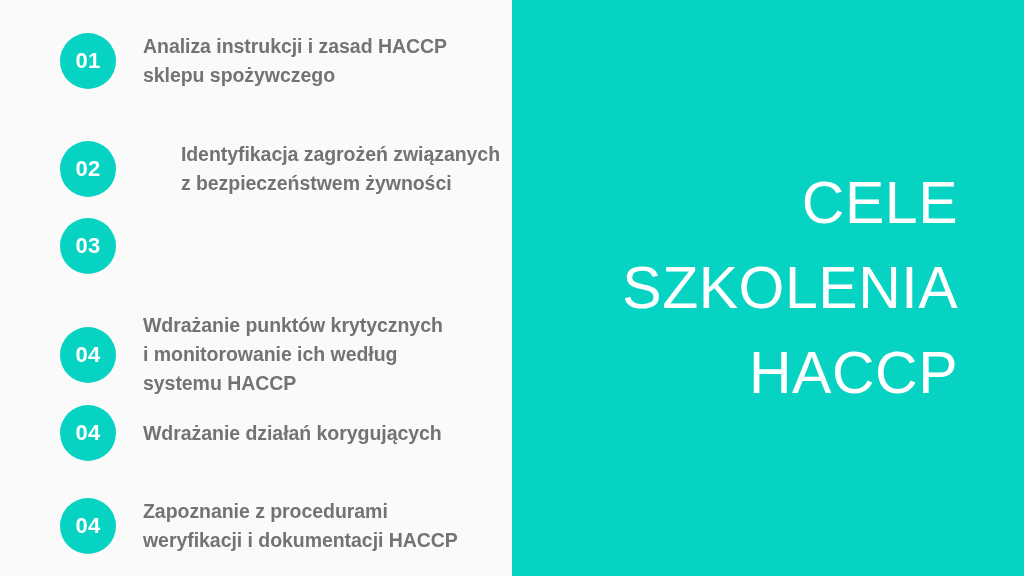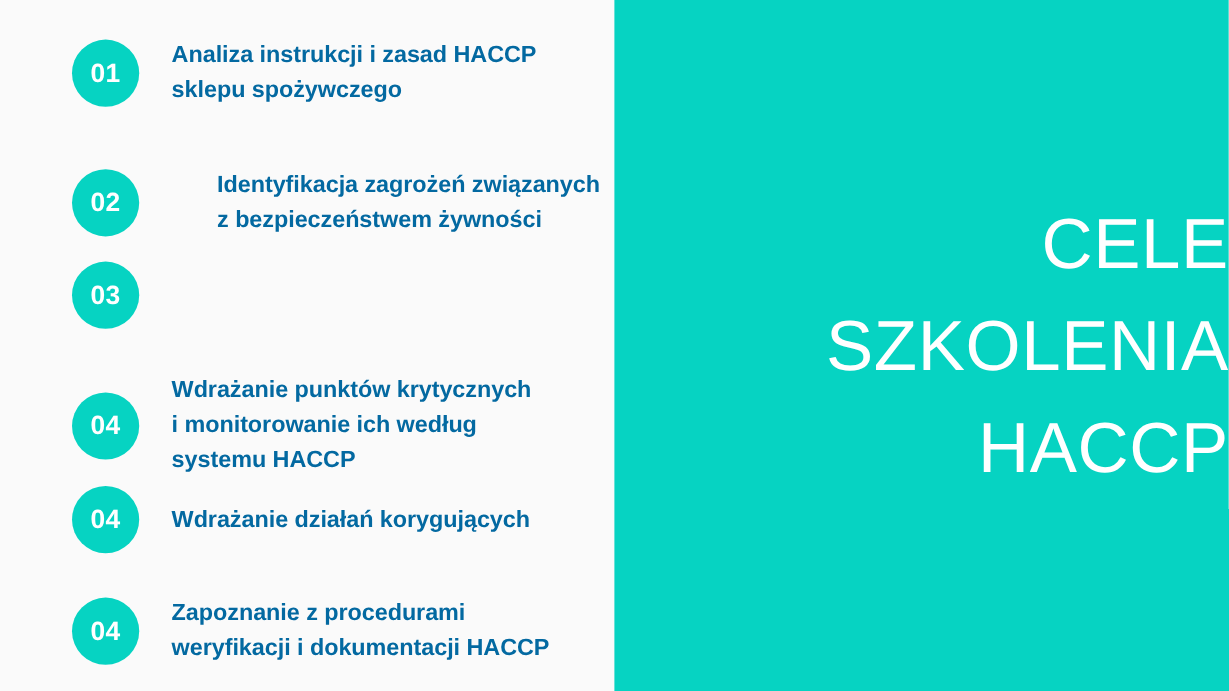--- a/index.html
+++ b/index.html
@@ -52,21 +52,21 @@
     font-weight: bold;
     letter-spacing: 0.3px;
     display: flex;
     align-items: center;
     justify-content: center;
     line-height: 1;
   }
 
   .objective-text {
     margin-left: 27px;
-    color: #0369a1;
+    color: #737373;
     font-size: 19.5px;
     font-weight: bold;
     line-height: 29px;
     letter-spacing: -0.05px;
     white-space: pre-line;
   }
 
   
   .item-0 { top: 32px; }
   .item-1 { top: 140px; justify-content: space-between; }
@@ -79,20 +79,21 @@
   .title-panel {
     position: relative;
     width: 512px;
     height: 576px;
     flex: 0 0 512px;
     background: #06d3c2;
     display: flex;
     flex-direction: column;
     align-items: flex-end;
     justify-content: center;
+    padding-right: 66px;
   }
 
   .slide-title {
     color: #ffffff;
     font-size: 59px;
     font-weight: normal;
     line-height: 85px;
     text-align: right;
     letter-spacing: 0.5px;
     text-transform: uppercase;

